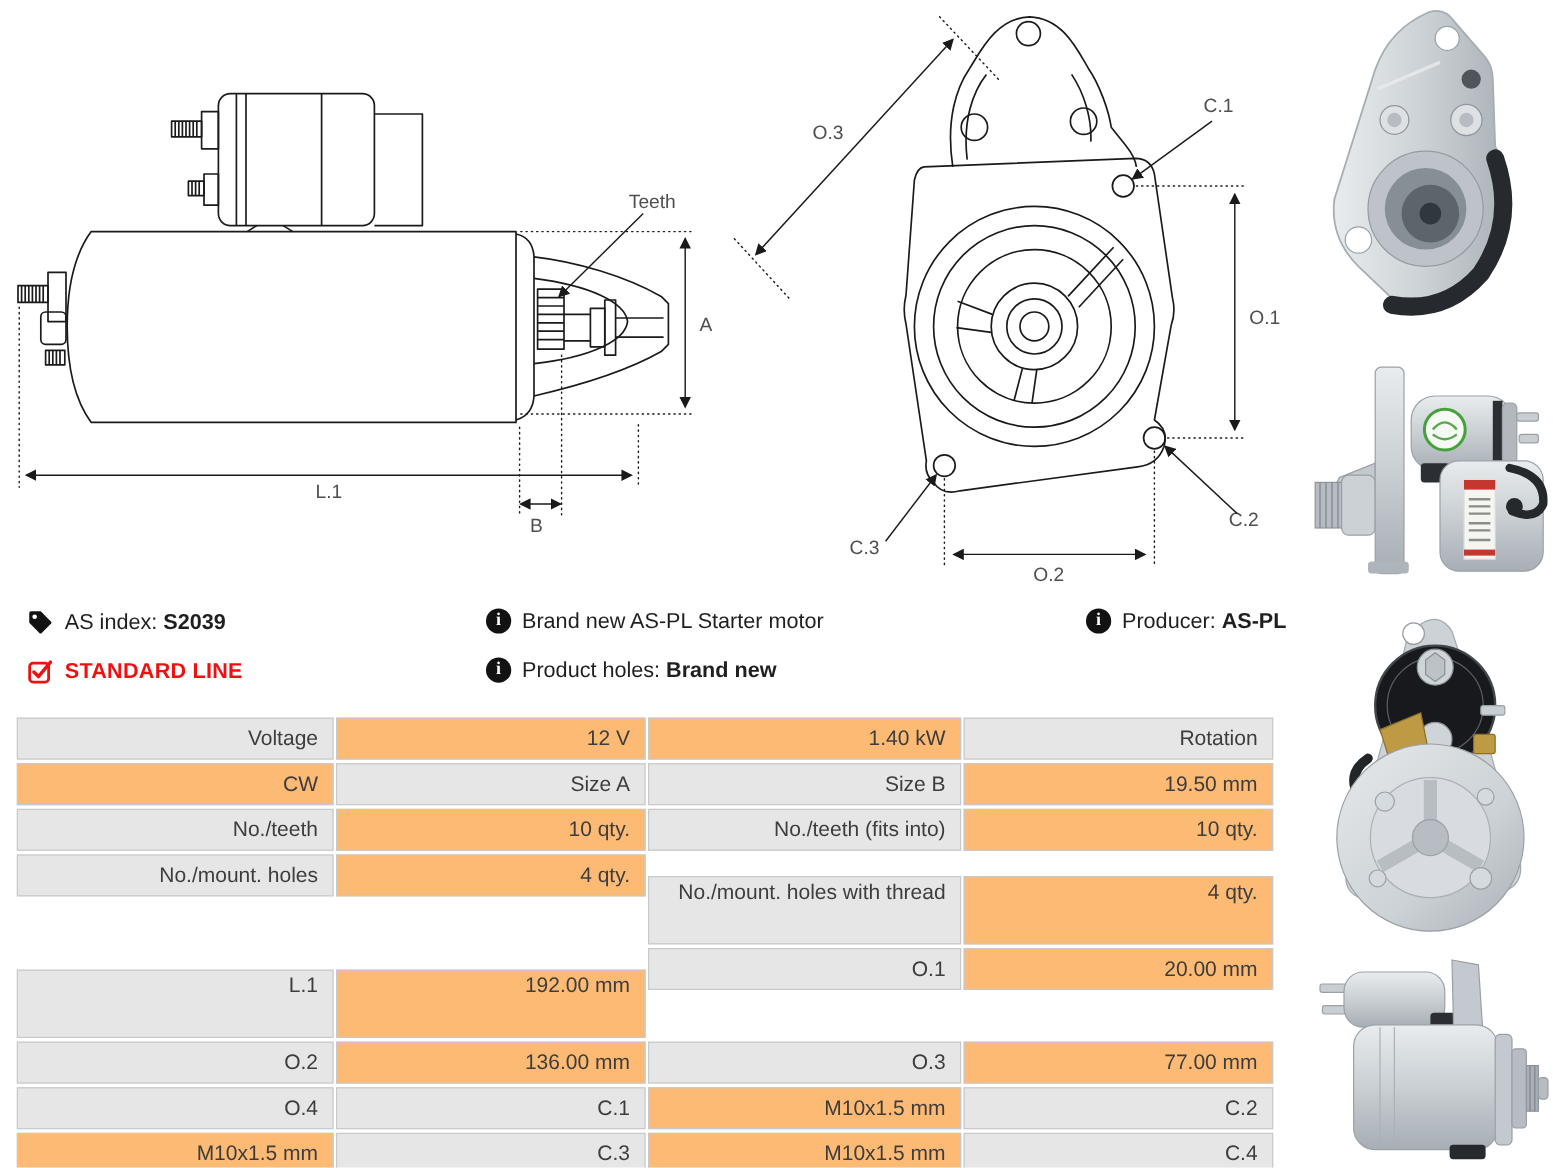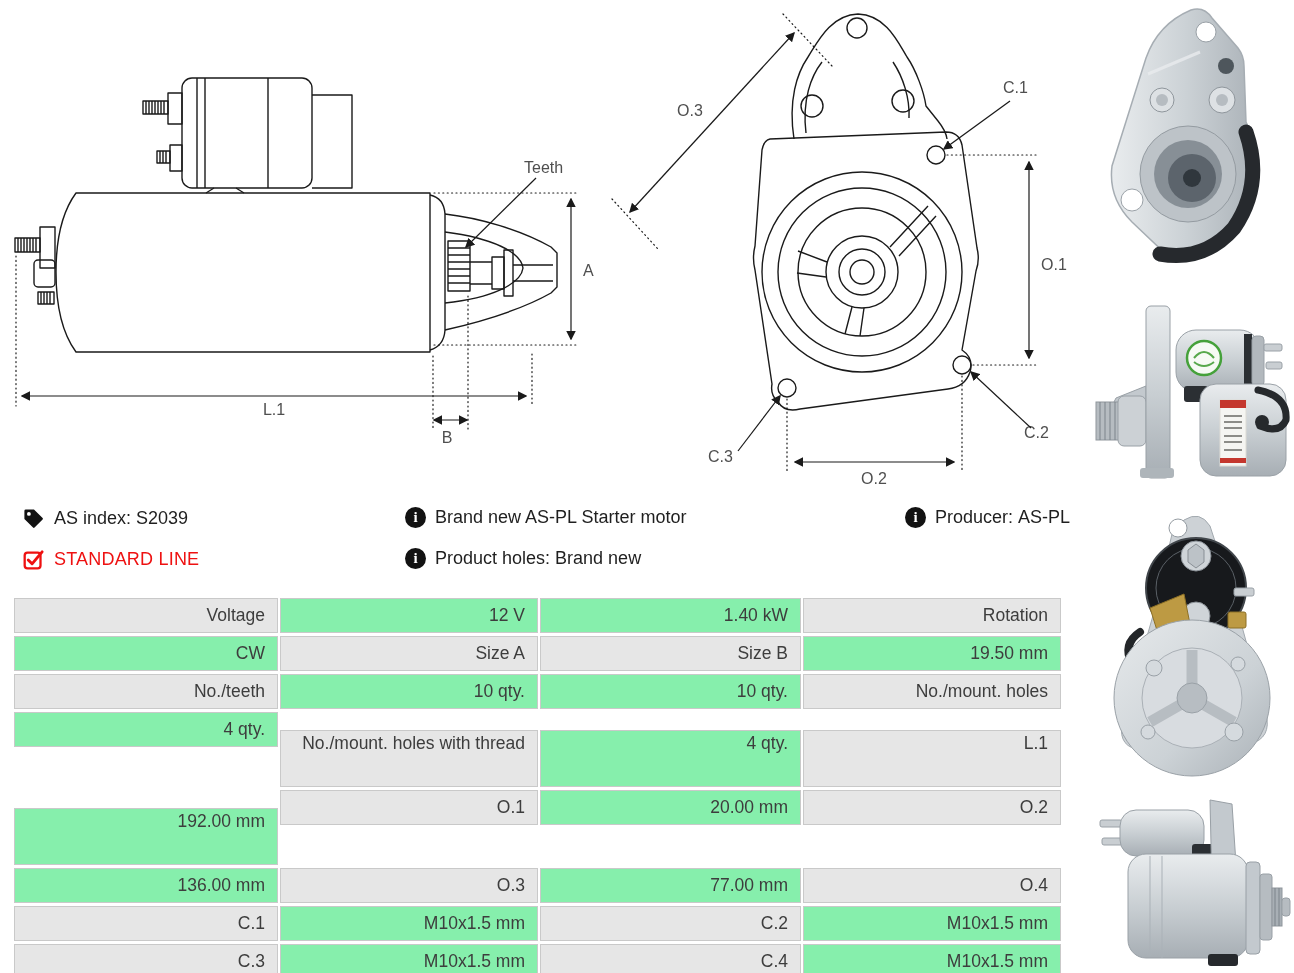--- a/index.html
+++ b/index.html
@@ -23,37 +23,37 @@
   .dim{stroke:var(--line);stroke-width:1.2;fill:none;}
   .dim-label{font-family:"Liberation Sans",sans-serif;font-size:16px;fill:#4f4f4f;}
 
   
   .photo{position:absolute;}
 
   
   .info-item{position:absolute;display:flex;align-items:center;gap:9px;
              font-size:18px;color:#1f1f1f;white-space:nowrap;}
   .info-item .sep{display:flex;align-items:flex-start;gap:5px;}
-  .b{font-weight:normal;}
-  .redtxt{color:var(--red);font-weight:normal;letter-spacing:.2px;}
+  .b{font-weight:bold;}
+  .redtxt{color:var(--red);font-weight:bold;letter-spacing:.2px;}
   .info-icon{width:21px;height:21px;border-radius:50%;background:#121212;color:#fff;
              display:flex;align-items:center;justify-content:center;flex:0 0 21px;
              font-family:"Liberation Serif",serif;font-weight:bold;font-size:15px;line-height:1;}
   .logo-wrap{position:absolute;}
 
   
   .spec-table{position:absolute;left:14px;top:598px;width:1260px;
               display:grid;grid-template-columns:264px 258px 261px 258px;
               column-gap:2px;row-gap:3px;}
   .cell{box-sizing:border-box;border:1px solid var(--cell-border);
         display:flex;align-items:center;justify-content:flex-end;
         padding:0 12px 0 8px;height:35px;font-size:17.5px;color:var(--txt);
         text-align:right;line-height:1.3;}
   .cell.label{background:var(--cell-gray);}
-  .cell.value{background:#86efac;}
+  .cell.value{background:#fdba74;}
   .cell.tall{height:57px;align-items:flex-start;padding-top:1px;margin-top:18px;}
 </style>
 </head>
 <body>
 
 <div class="stage">
 
   <svg class="drawings" viewBox="0 0 1080 490">
     <defs>
       <marker id="ma" viewBox="0 0 10 10" refX="8.5" refY="5" markerWidth="8" markerHeight="8" orient="auto-start-reverse">
@@ -321,20 +321,21 @@
 
     <div class="cell label">Rotation</div>
     <div class="cell value">CW</div>
     <div class="cell label">Size A</div>
 
     <div class="cell label">Size B</div>
     <div class="cell value">19.50 mm</div>
     <div class="cell label">No./teeth</div>
     <div class="cell value">10 qty.</div>
 
+    <div class="cell label">No./teeth (fits into)</div>
     <div class="cell value">10 qty.</div>
     <div class="cell label">No./mount. holes</div>
     <div class="cell value">4 qty.</div>
 
     <div class="cell label tall">No./mount. holes with thread</div>
     <div class="cell value tall">4 qty.</div>
     <div class="cell label tall">L.1</div>
     <div class="cell value tall">192.00 mm</div>
 
     <div class="cell label">O.1</div>

